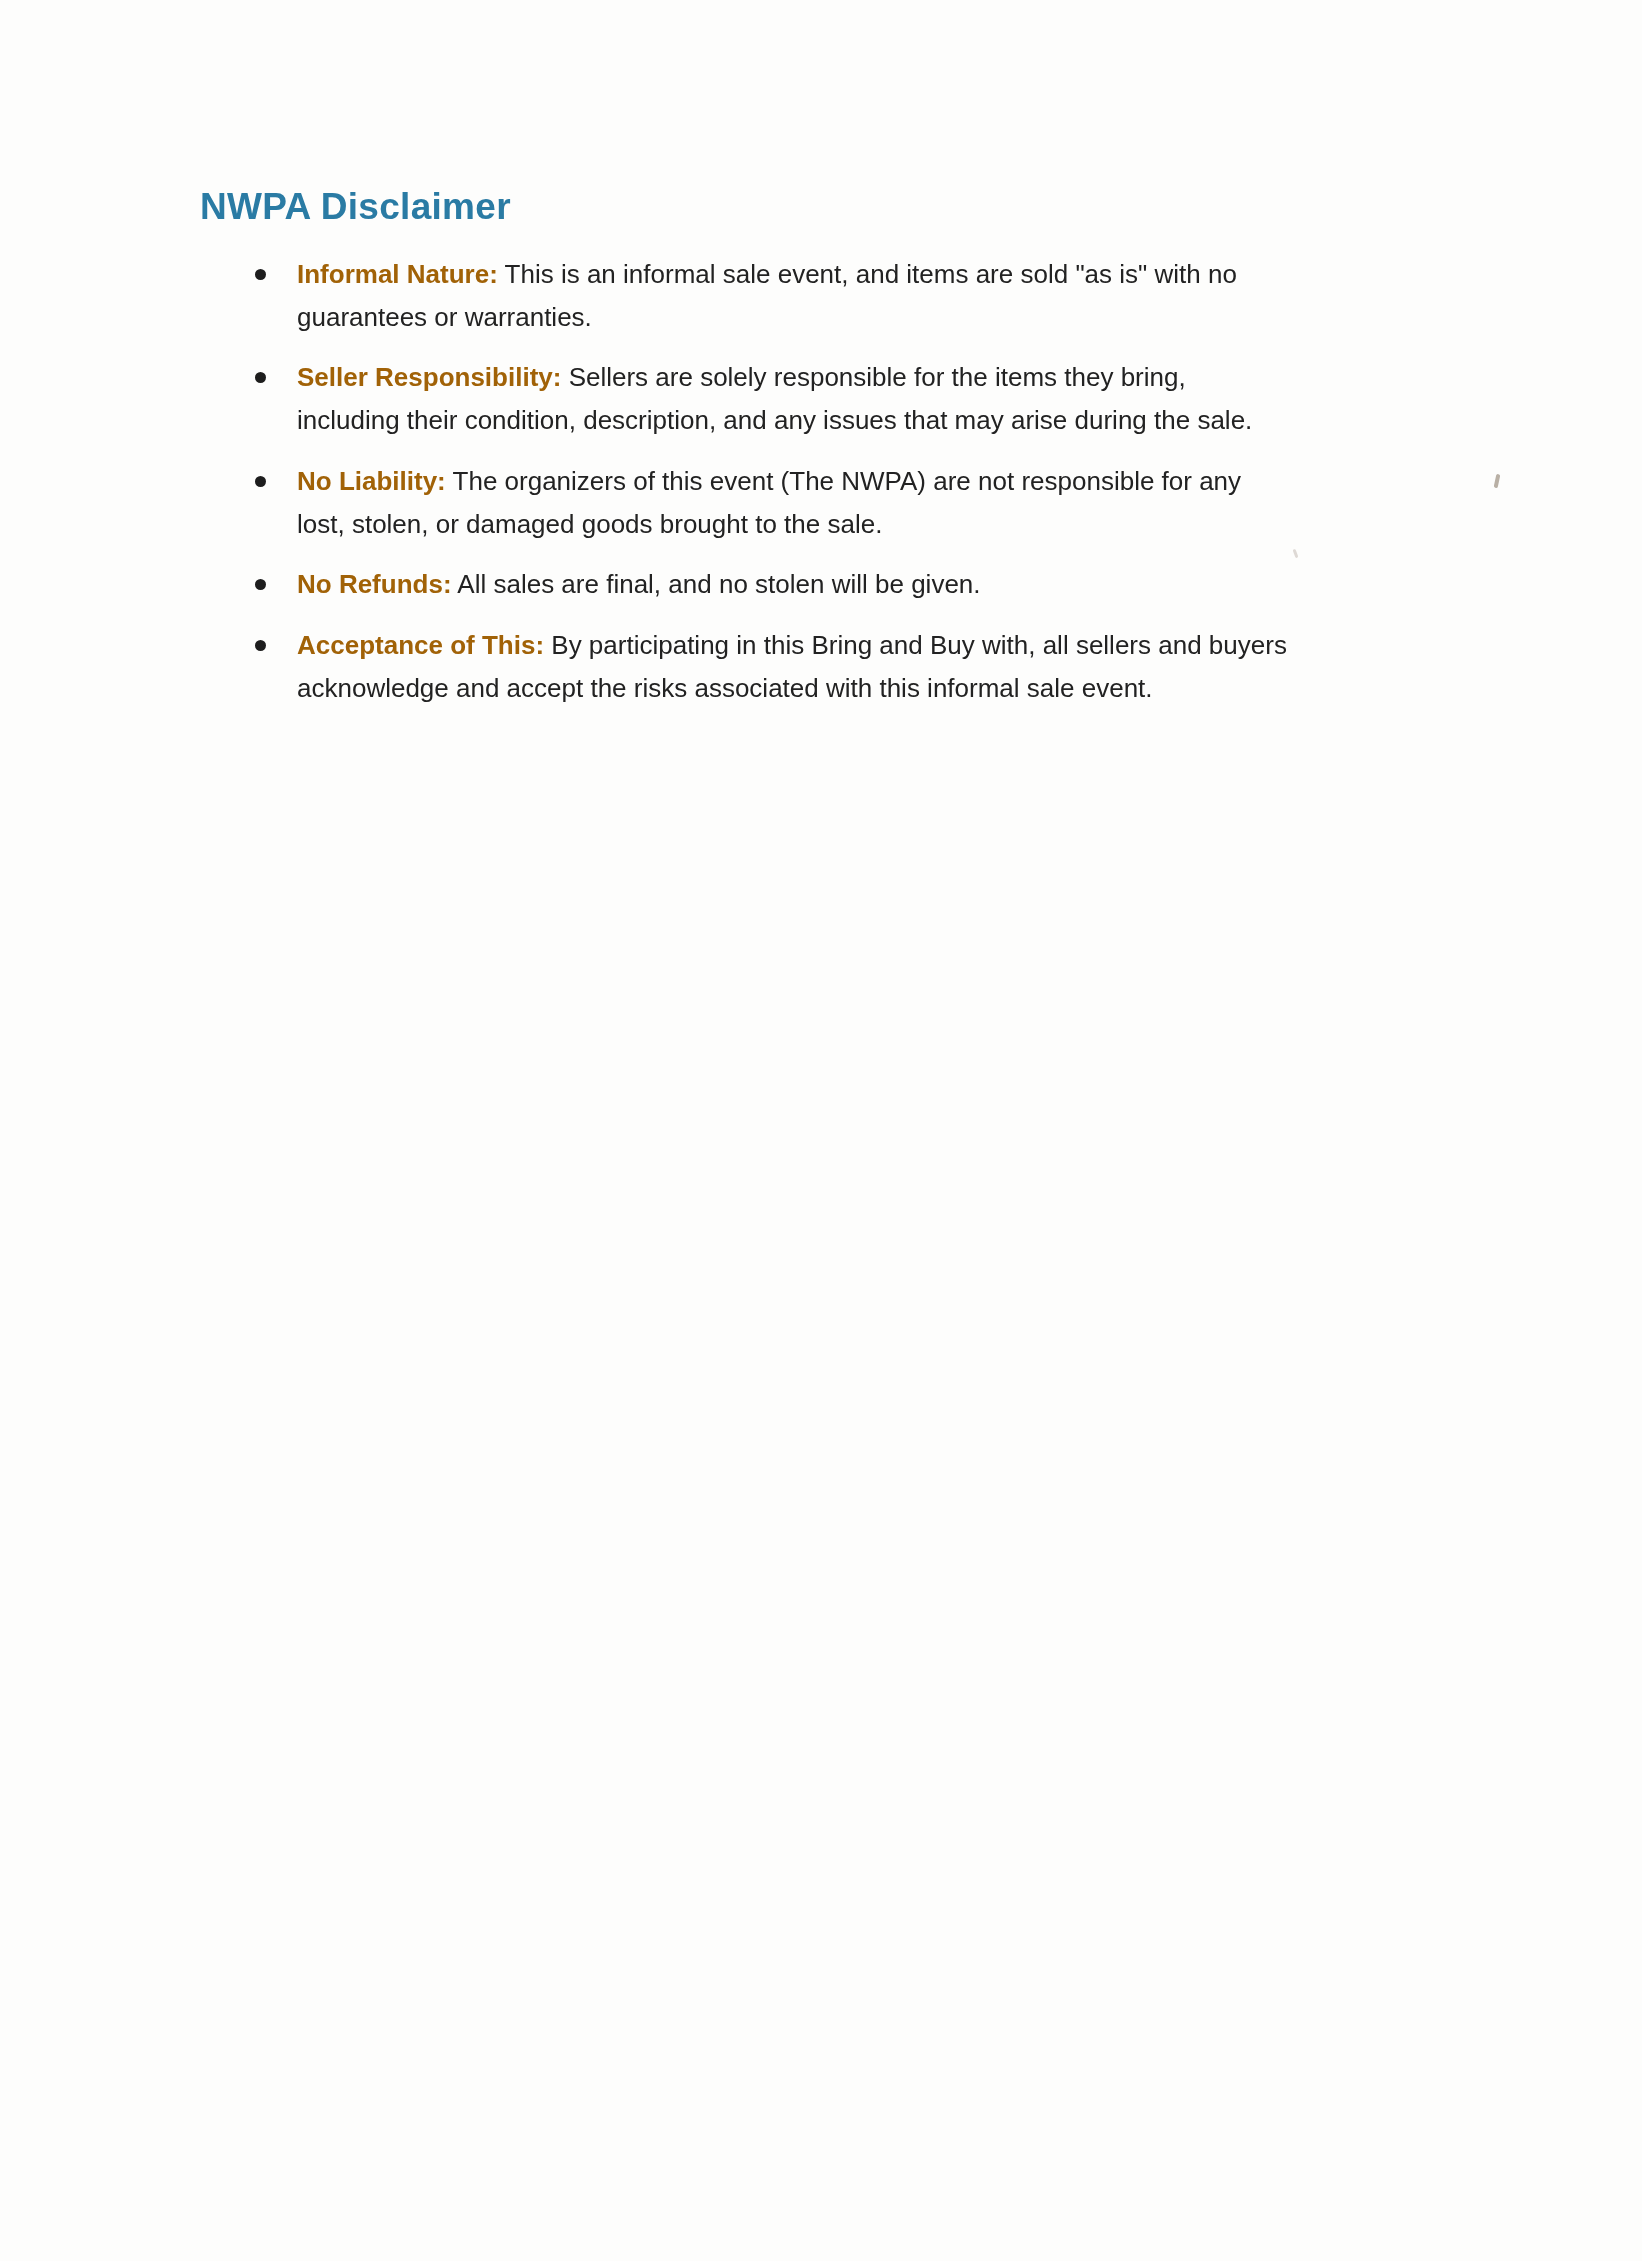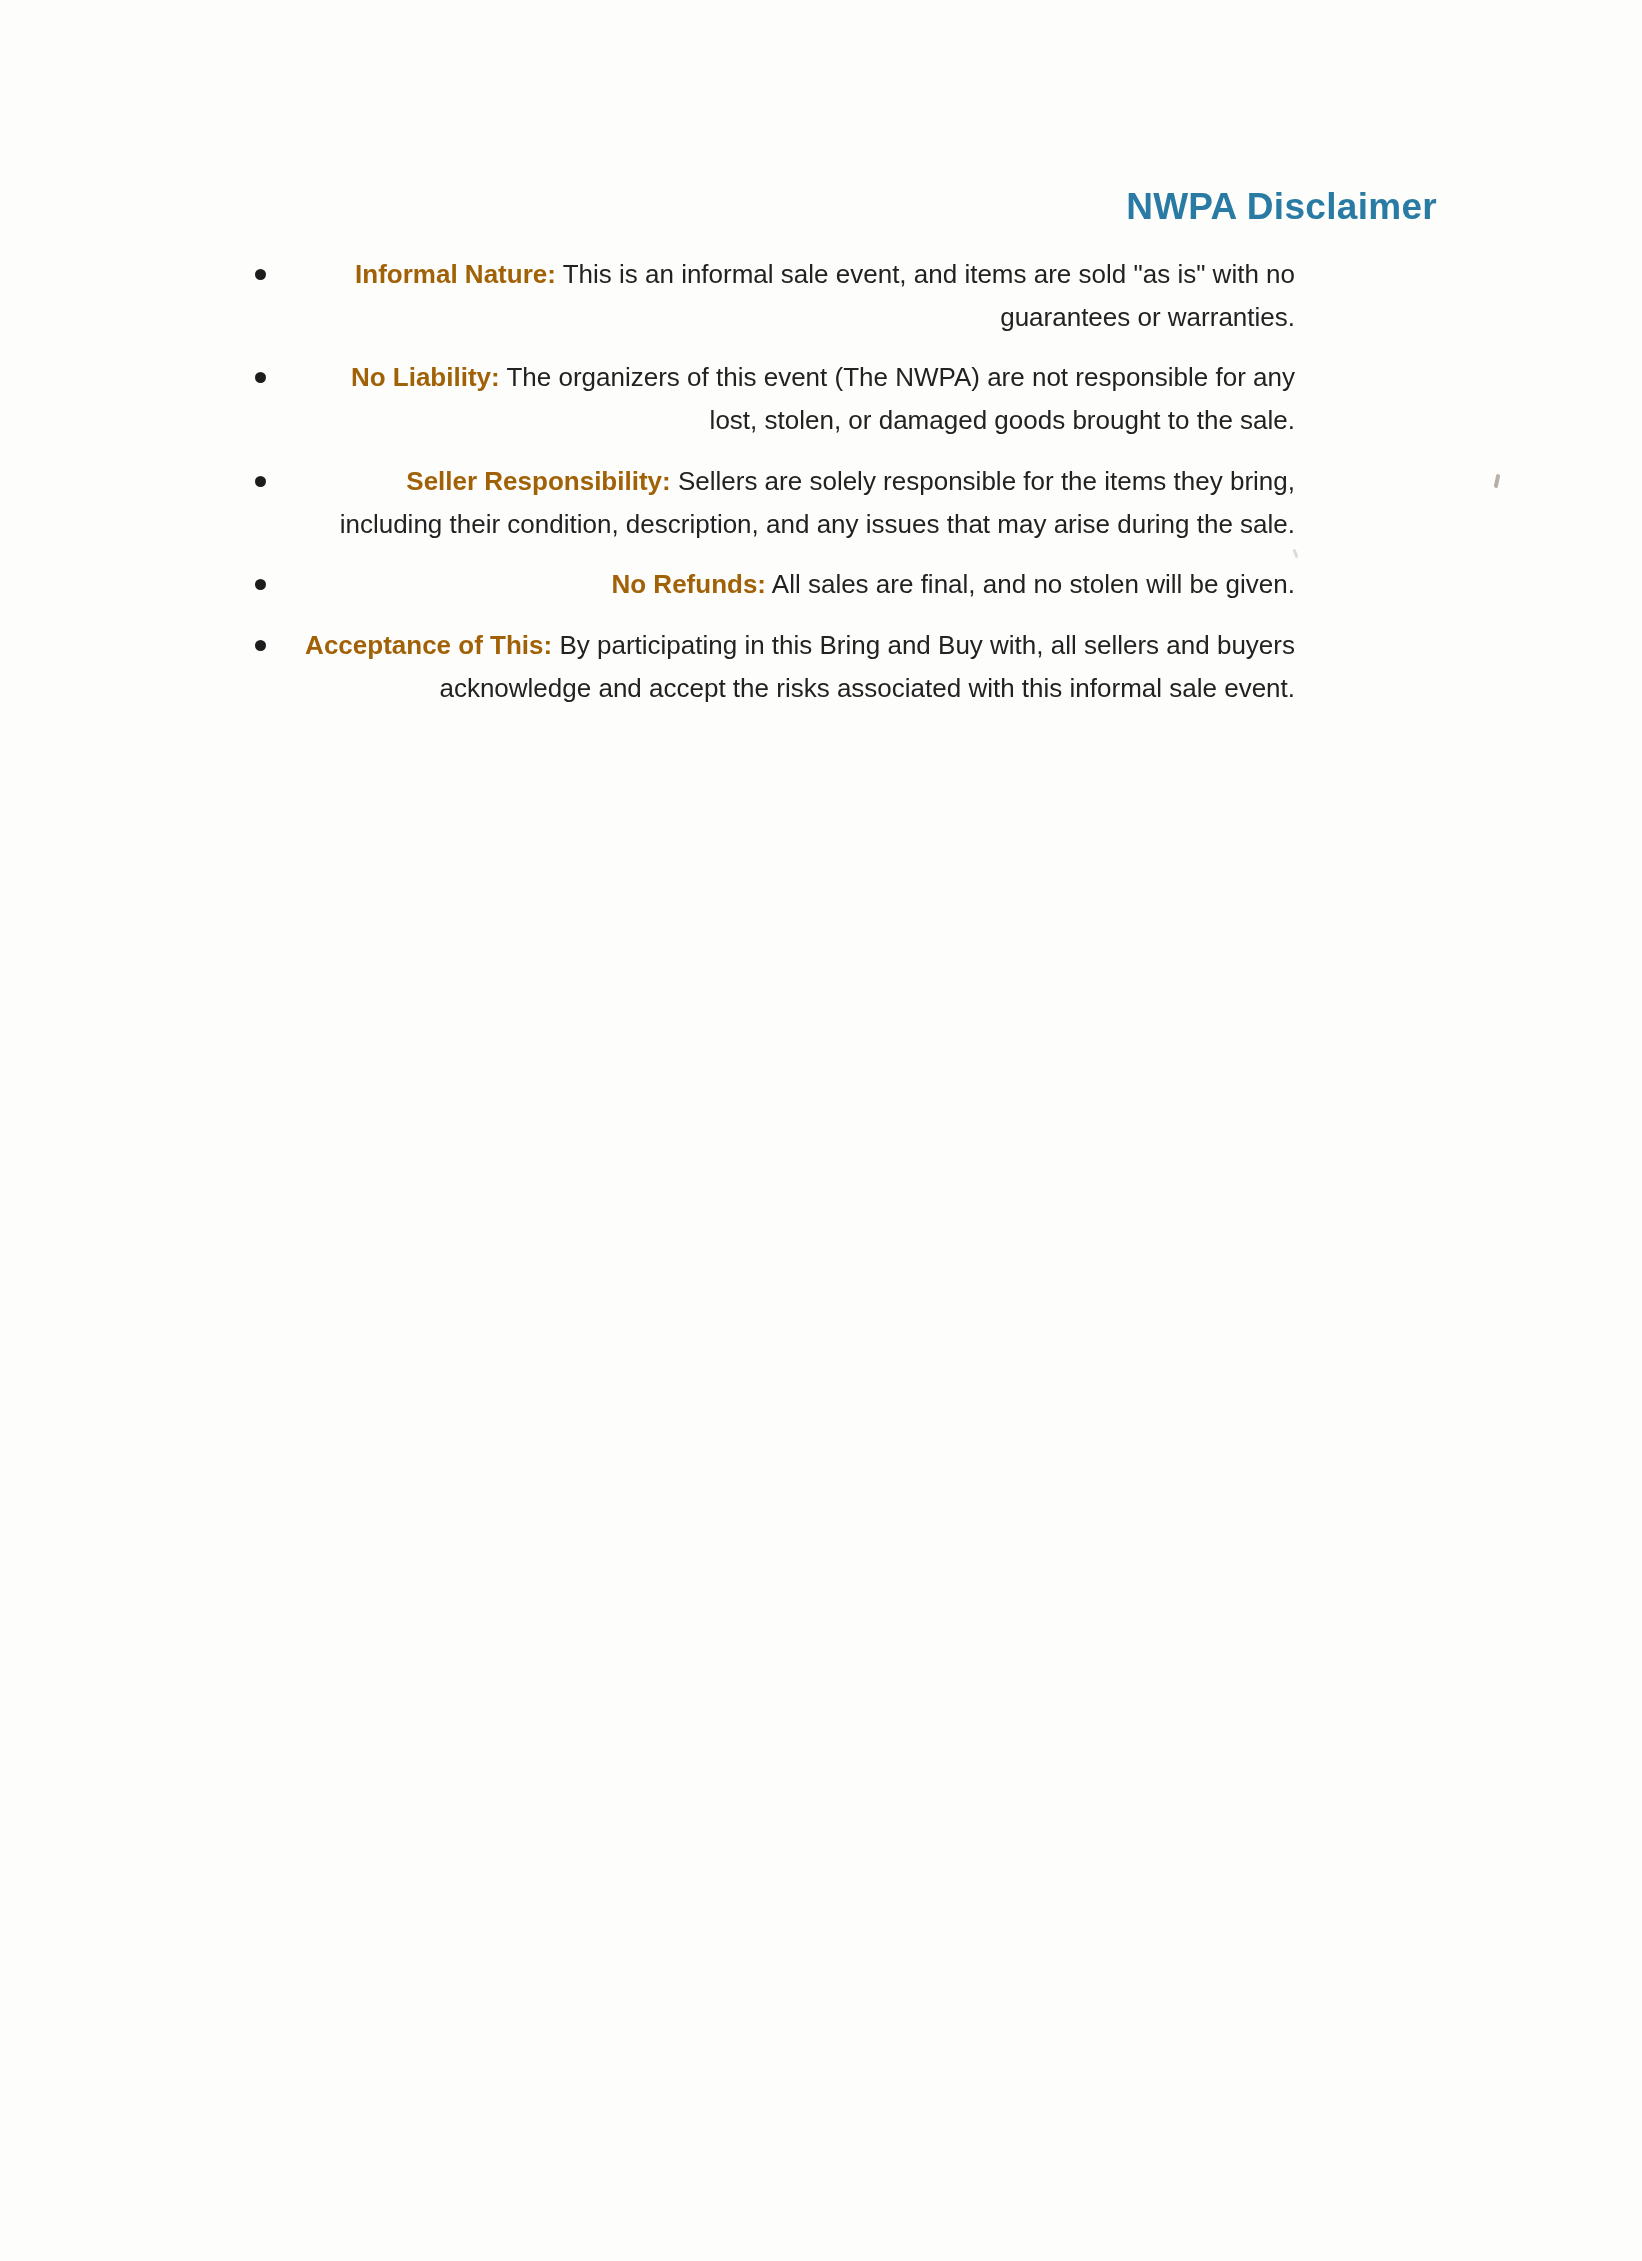--- a/index.html
+++ b/index.html
@@ -14,21 +14,20 @@
     background: #fdfdfc;
     overflow: hidden;
     font-family: "Liberation Sans", sans-serif;
     color: #1e1e1e;
   }
   .content {
     position: absolute;
     top: 184px;
     left: 200px;
     width: 1237px;
-    text-align: right;
   }
   .doc-heading {
     margin: 0;
     font-size: 37px;
     line-height: 46px;
     font-weight: 700;
     letter-spacing: 0.3px;
   }
   ul.disclaimer-list {
     list-style: none;
@@ -88,25 +87,25 @@
 
     <h1 class="doc-heading" style="color: rgb(42, 123, 164);">NWPA Disclaimer</h1>
 
     <ul class="disclaimer-list">
 
       <li>
         <span class="bullet-dot"></span><span class="bullet-label">Informal Nature:</span><span> This is an informal sale event, and items are sold "as is" with no guarantees or warranties.</span>
       </li>
 
       <li>
-        <span class="bullet-dot"></span><span class="bullet-label">No Liability:</span><span> The organizers of this event (The NWPA) are not responsible for any lost, stolen, or damaged goods brought to the sale.</span>
+        <span class="bullet-dot"></span><span class="bullet-label">Seller Responsibility:</span><span> Sellers are solely responsible for the items they bring, including their condition, description, and any issues that may arise during the sale.</span>
       </li>
 
       <li>
-        <span class="bullet-dot"></span><span class="bullet-label">Seller Responsibility:</span><span> Sellers are solely responsible for the items they bring, including their condition, description, and any issues that may arise during the sale.</span>
+        <span class="bullet-dot"></span><span class="bullet-label">No Liability:</span><span> The organizers of this event (The NWPA) are not responsible for any lost, stolen, or damaged goods brought to the sale.</span>
       </li>
 
       <li>
         <span class="bullet-dot"></span><span class="bullet-label">No Refunds:</span><span> All sales are final, and no stolen will be given.</span>
       </li>
 
 
       <li>
         <span class="bullet-dot"></span><span class="bullet-label">Acceptance of This:</span><span> By participating in this Bring and Buy with, all sellers and buyers acknowledge and accept the risks associated with this informal sale event.</span>
       </li>

